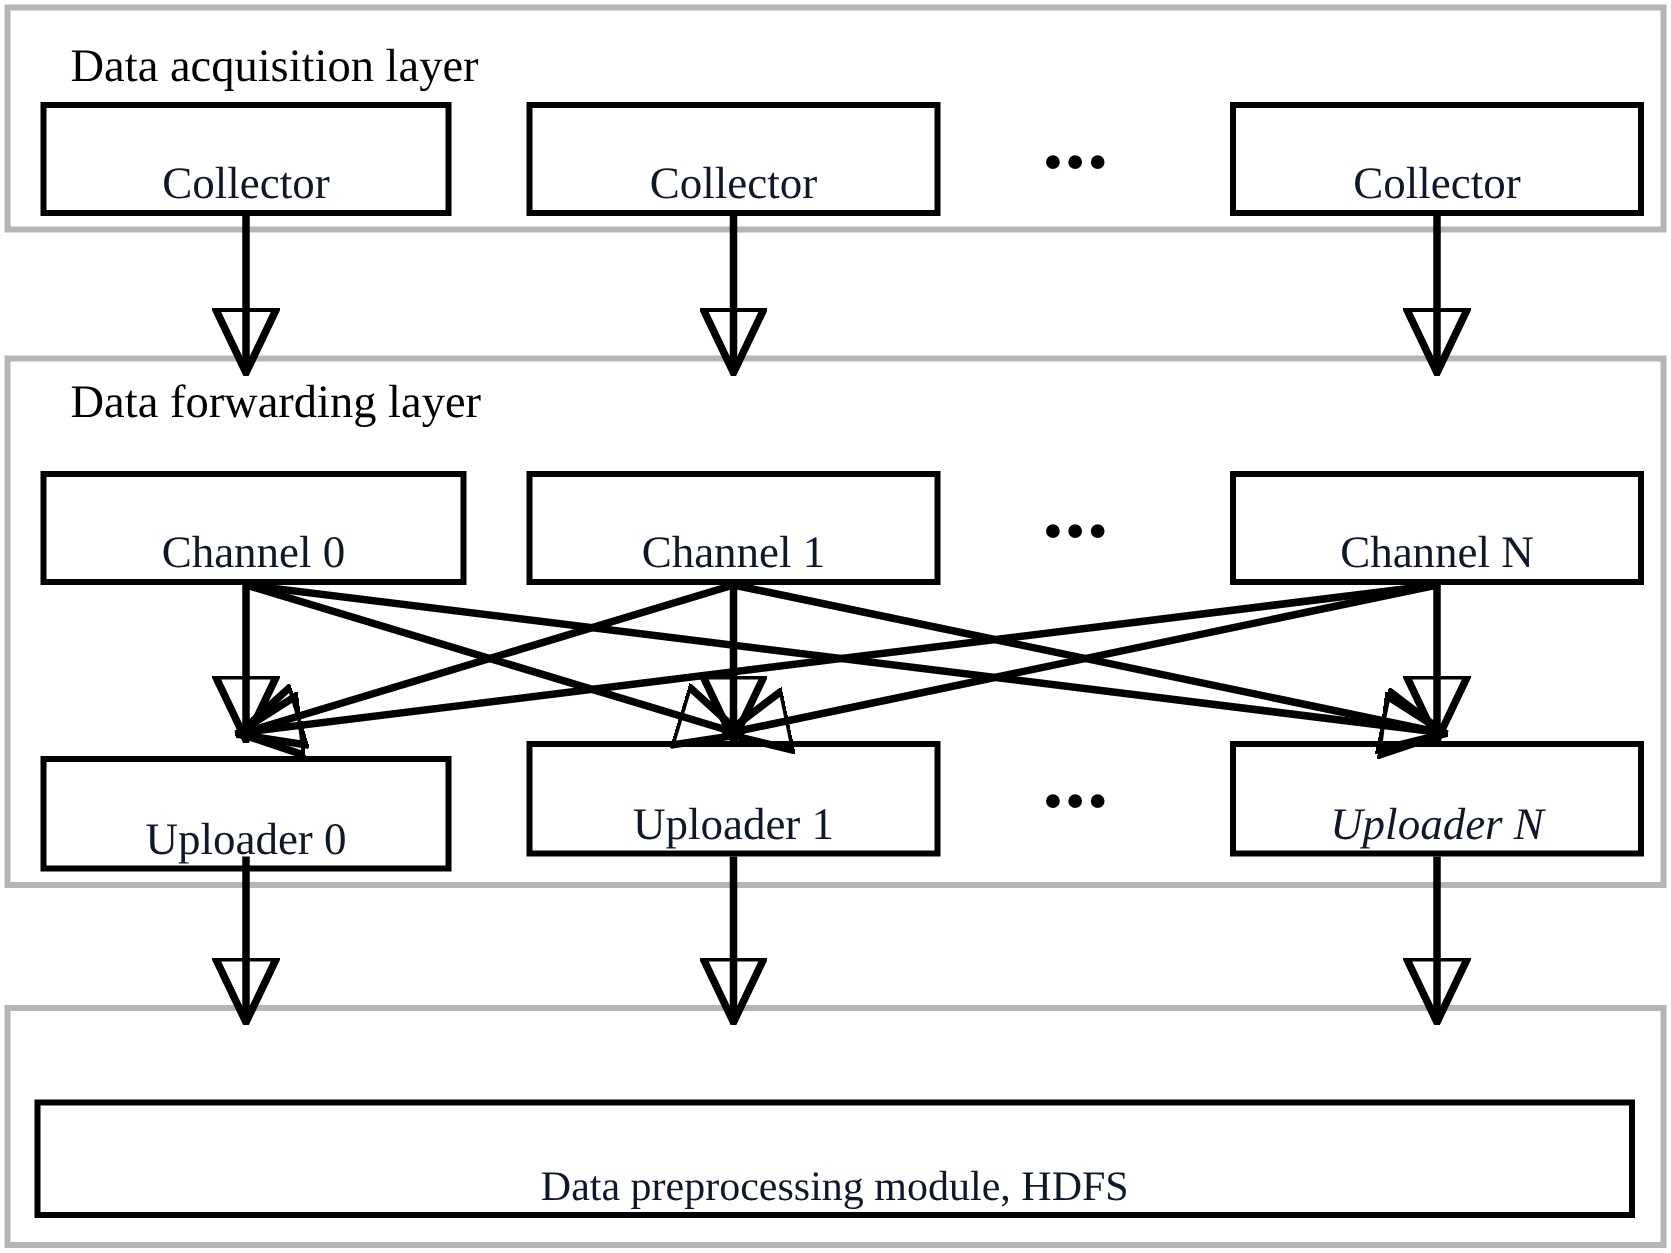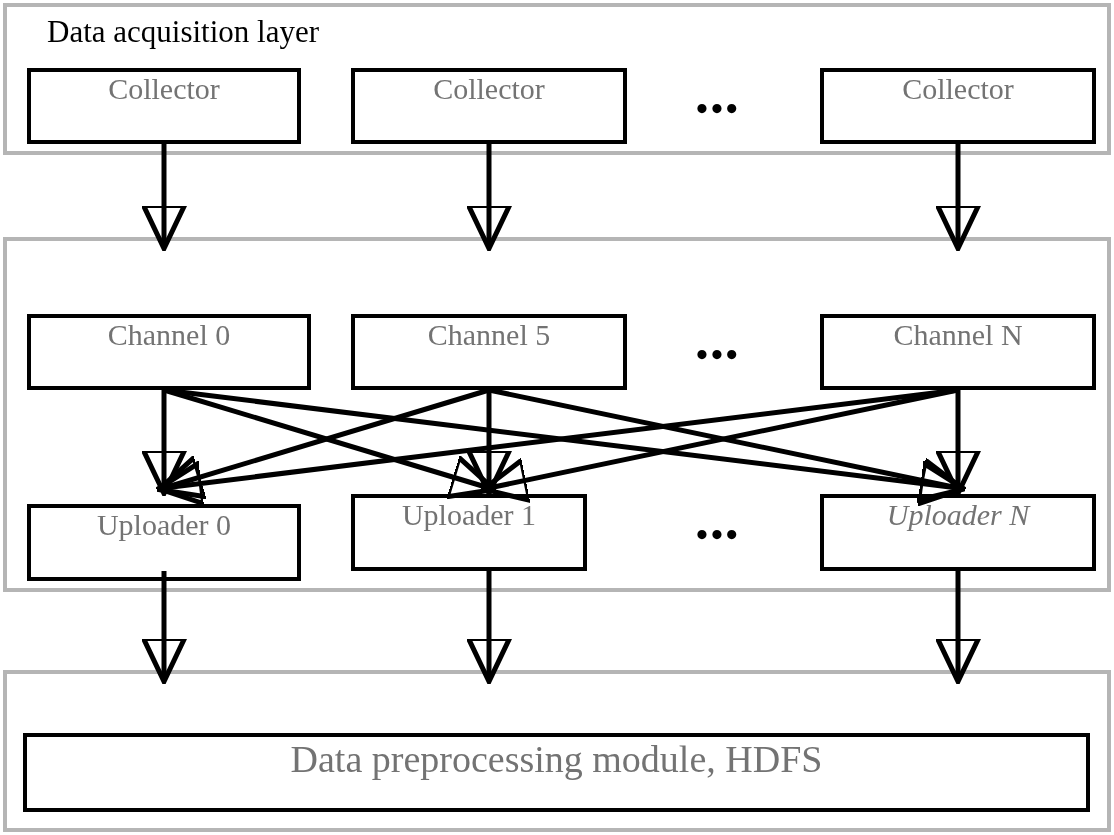--- a/index.html
+++ b/index.html
@@ -29,28 +29,28 @@
     line-height: 1;
     color: #000000;
     white-space: nowrap;
   }
   .node-box {
     position: absolute;
     box-sizing: border-box;
     border: 4px solid #000000;
     background: #ffffff;
     display: flex;
-    align-items: flex-start;
+    align-items: flex-end;
     justify-content: center;
     font-size: 30px;
-    color: #737373;
+    color: #0f172a;
     white-space: nowrap;
   }
   .wide-box {
-    font-size: 38px;
+    font-size: 28px;
   }
   .ellipsis {
     position: absolute;
     font-size: 34px;
     letter-spacing: 3px;
     color: #000000;
     line-height: 1;
     white-space: nowrap;
     font-weight: 700;
   }
@@ -66,50 +66,51 @@
     stroke: #000000;
     fill: none;
   }
 </style>
 </head>
 <body>
 
 <div id="diagram-root">
 
   <div class="layer-box" style="left:3px; top:3px; width:1108px; height:152px;"></div>
-  <div class="layer-title" style="left:47px; top:16px;">Data acquisition layer</div>
+  <div class="layer-title" style="left:47px; top:28px;">Data acquisition layer</div>
 
   <div class="node-box" style="left:27px; top:68px; width:274px; height:76px;">
     <span>Collector</span>
   </div>
   <div class="node-box" style="left:351px; top:68px; width:276px; height:76px;">
     <span>Collector</span>
   </div>
   <div class="ellipsis" style="left:696px; top:92px;">•••</div>
   <div class="node-box" style="left:820px; top:68px; width:276px; height:76px;">
     <span>Collector</span>
   </div>
 
   <div class="layer-box" style="left:3px; top:237px; width:1108px; height:355px;"></div>
+  <div class="layer-title" style="left:47px; top:252px;">Data forwarding layer</div>
 
   <div class="node-box" style="left:27px; top:314px; width:284px; height:76px;">
     <span>Channel 0</span>
   </div>
   <div class="node-box" style="left:351px; top:314px; width:276px; height:76px;">
-    <span>Channel 5</span>
+    <span>Channel 1</span>
   </div>
   <div class="ellipsis" style="left:696px; top:338px;">•••</div>
   <div class="node-box" style="left:820px; top:314px; width:276px; height:76px;">
     <span>Channel N</span>
   </div>
 
   <div class="node-box" style="left:27px; top:504px; width:274px; height:77px;">
     <span>Uploader 0</span>
   </div>
-  <div class="node-box" style="left:351px; top:494px; width:236px; height:77px;">
+  <div class="node-box" style="left:351px; top:494px; width:276px; height:77px;">
     <span>Uploader 1</span>
   </div>
   <div class="ellipsis" style="left:696px; top:518px;">•••</div>
   <div class="node-box" style="left:820px; top:494px; width:276px; height:77px;font-style:italic;">
     <span>Uploader N</span>
   </div>
 
   <div class="layer-box" style="left:3px; top:670px; width:1108px; height:162px;"></div>
 
   <div class="node-box wide-box" style="left:23px; top:733px; width:1067px; height:79px;">

